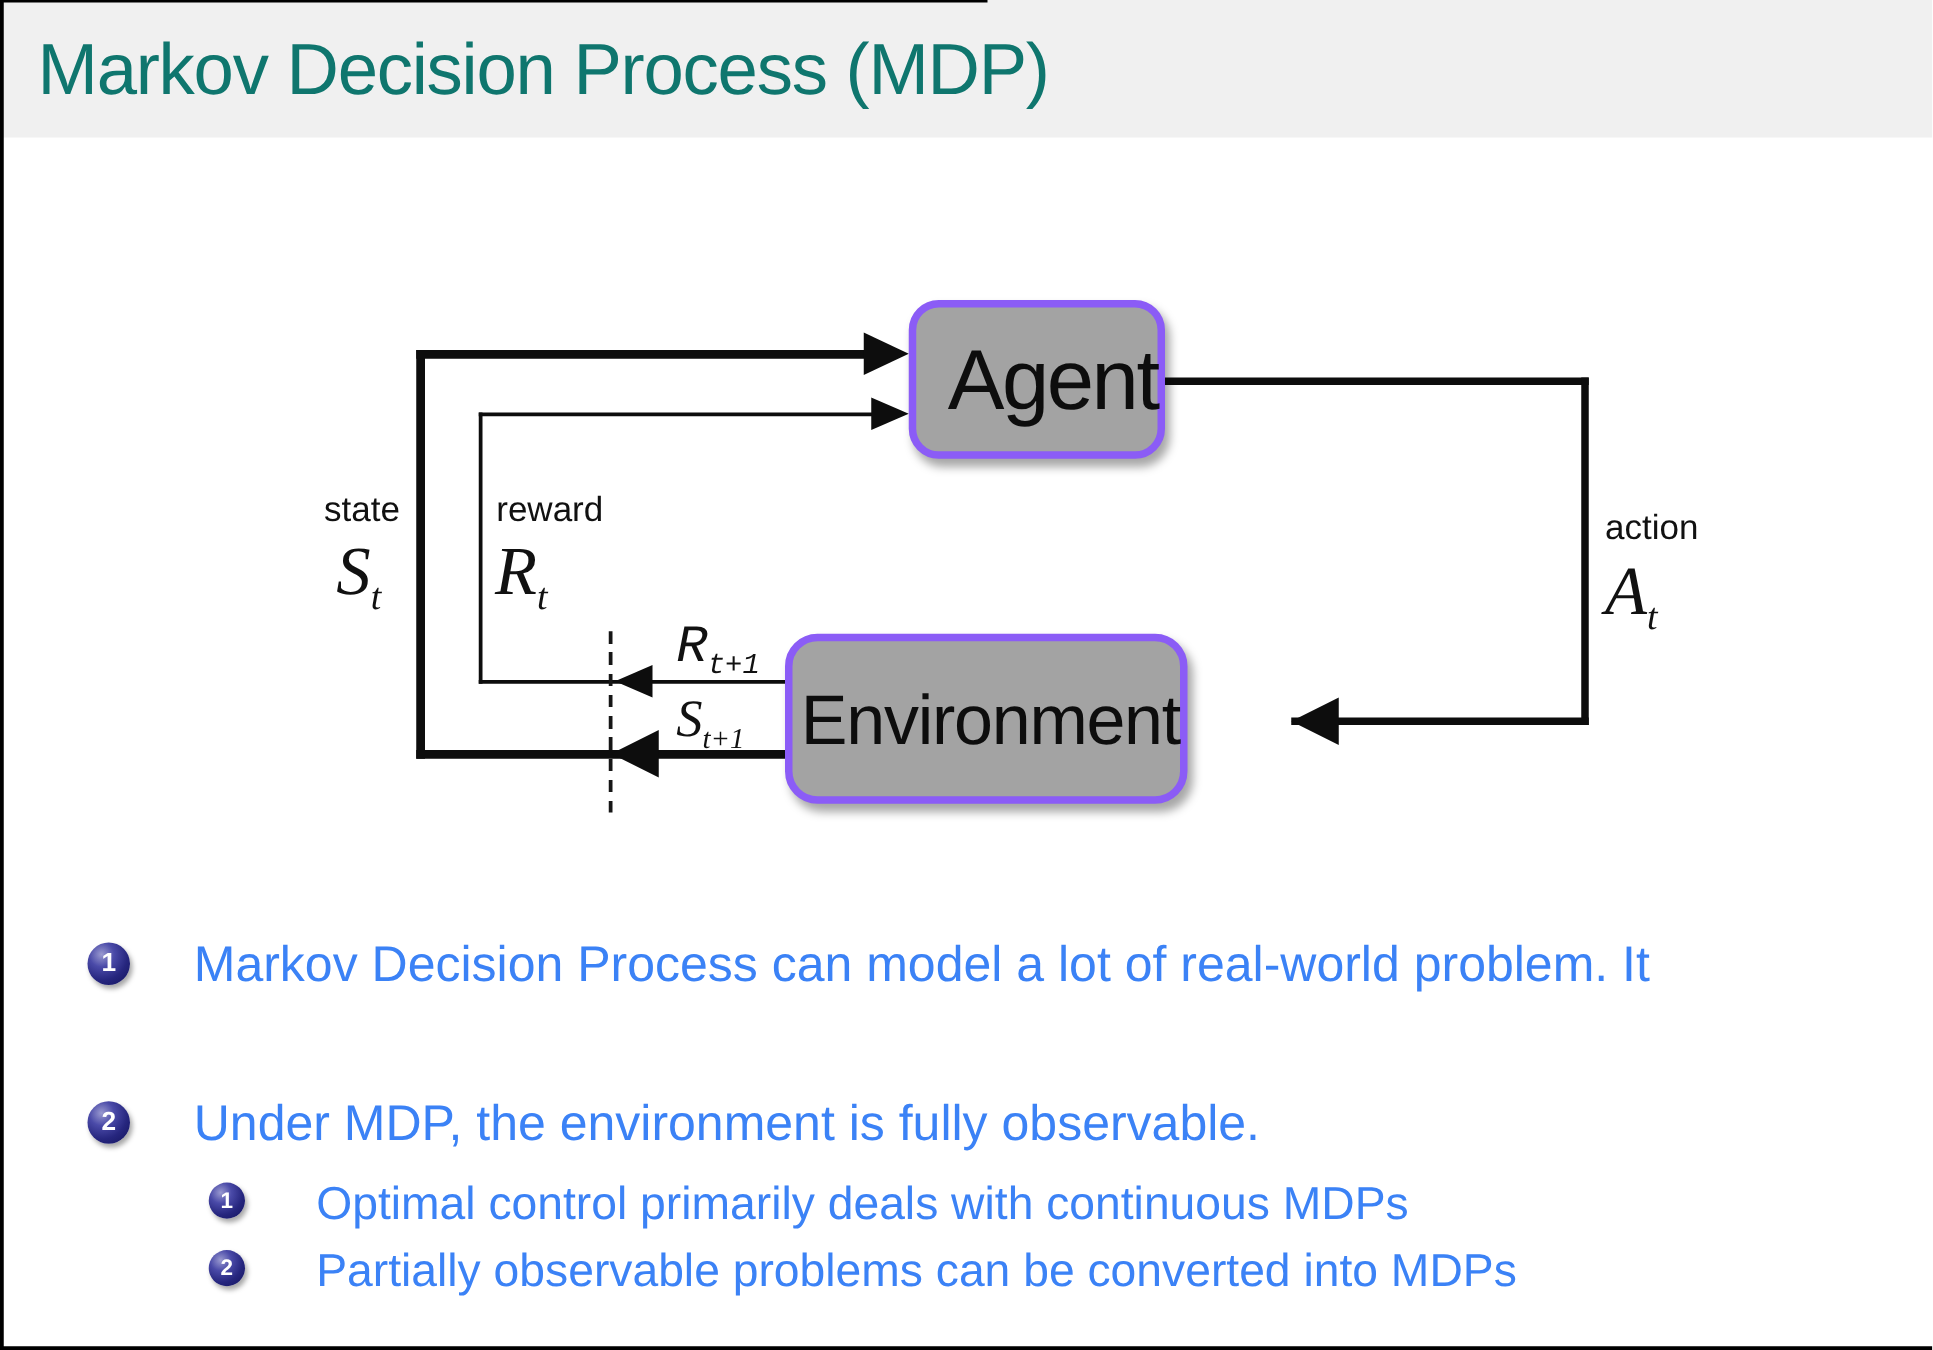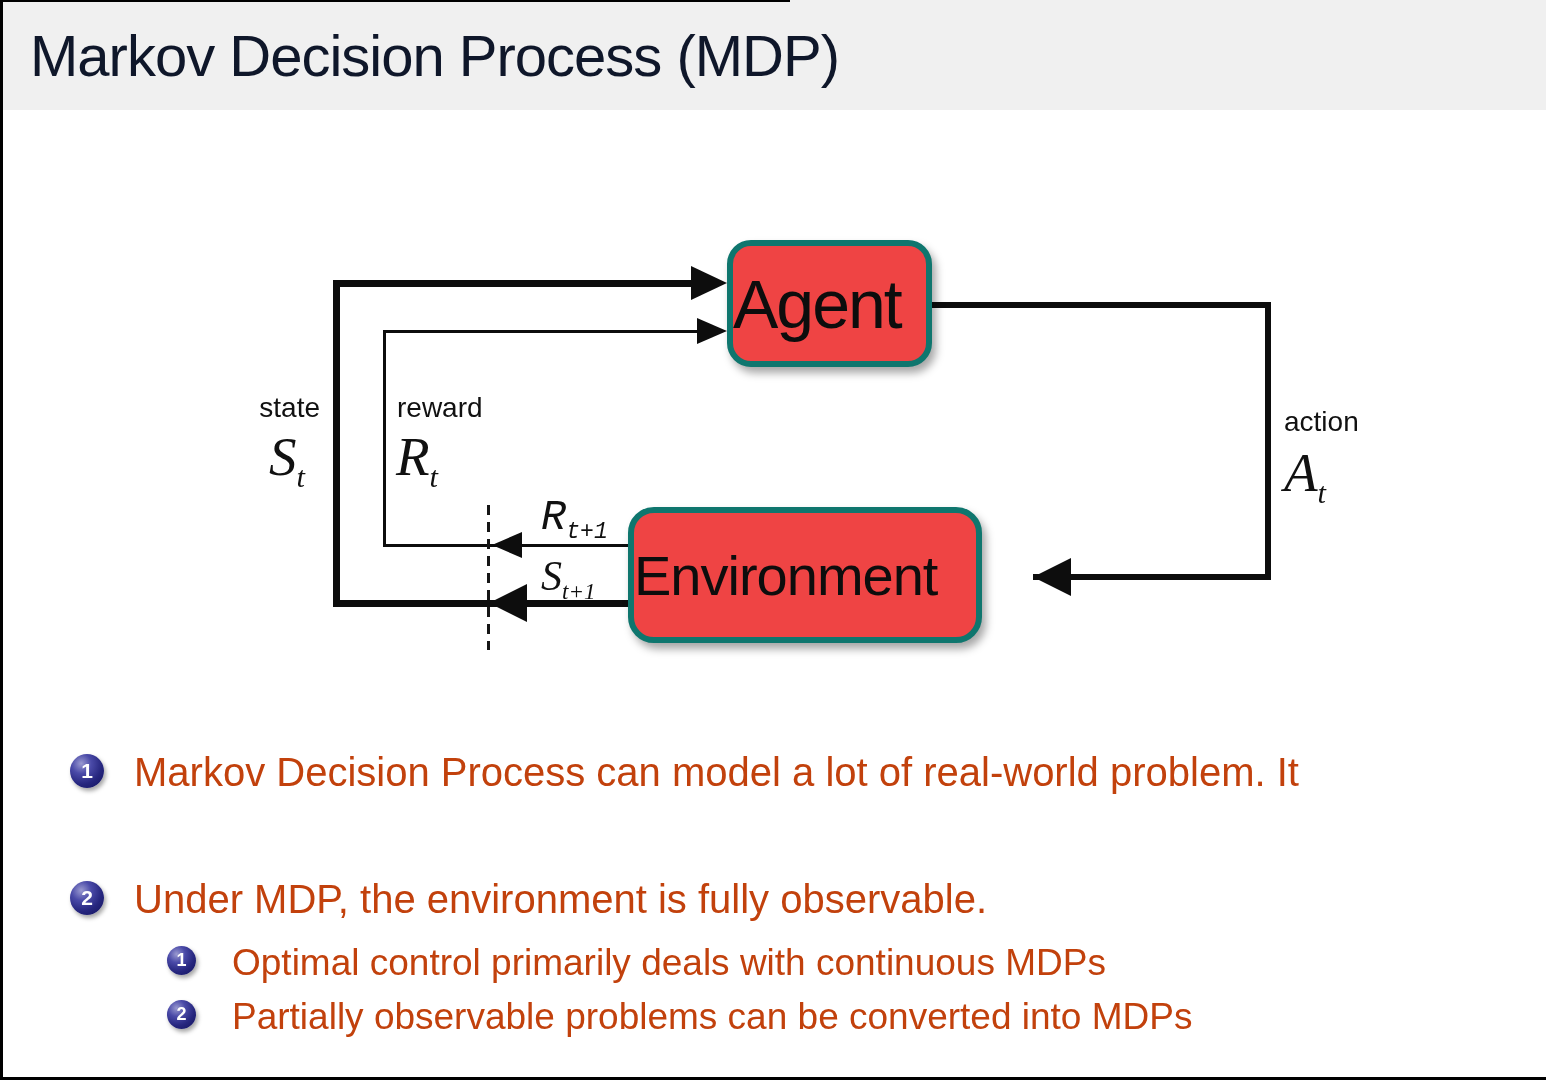--- a/index.html
+++ b/index.html
@@ -9,53 +9,53 @@
   }
   
   .edge { position:absolute; background:#000; }
   
   .header {
     position:absolute; left:0; top:0; width:1546px; height:110px;
     background:#f0f0f0;
   }
   .title {
     position:absolute; left:30px; top:20px; font-size:58px; line-height:72px;
-    color:#0f172a; letter-spacing:-1px;
+    color:#0f766e; letter-spacing:-1px;
   }
   
   .hline, .vline { position:absolute; background:#0d0d0d; }
   .tri { position:absolute; width:0; height:0; }
   .dashv {
     position:absolute; width:3px;
     background:repeating-linear-gradient(to bottom,#161616 0 10px,transparent 10px 17px);
   }
   .node {
-    position:absolute; box-sizing:border-box; background:#ef4444;
-    border:6px solid #0f766e; display:flex; align-items:center; justify-content:flex-start;
+    position:absolute; box-sizing:border-box; background:#a3a3a3;
+    border:6px solid #8b5cf6; display:flex; align-items:center; justify-content:flex-end;
     box-shadow:4px 6px 8px rgba(0,0,0,0.35); z-index:5;
   }
   .node-agent { left:727px; top:240px; width:205px; height:127px; border-radius:24px;
     font-size:68px; letter-spacing:-2px; }
-  .node-env { left:628px; top:507px; width:354px; height:136px; border-radius:26px;
+  .node-env { left:628px; top:507px; width:322px; height:136px; border-radius:26px;
     font-size:56px; letter-spacing:-1px; }
   .lbl { position:absolute; font-size:28px; line-height:44px; color:#111; }
   .math { font-family:"Liberation Serif", serif; font-style:italic; font-size:55px; line-height:50px; }
   .math-sm { font-size:42px; line-height:44px; }
   .math sub { font-size:55%; line-height:0; font-style:italic; }
   .r-align { text-align:right; }
   
   .ball {
     position:absolute; border-radius:50%;
     background:radial-gradient(circle at 33% 28%, #9a9ad0 0%, #4a4aa8 30%, #26267e 62%, #12125a 100%);
     color:#ffffff; display:flex; align-items:center; justify-content:center;
     font-weight:bold; box-shadow:2px 3px 4px rgba(0,0,0,0.35);
   }
   .ball-lg { width:34px; height:34px; font-size:21px; }
   .ball-sm { width:29px; height:29px; font-size:18px; }
-  .btext { position:absolute; font-size:40px; line-height:60px; color:#c2410c; }
+  .btext { position:absolute; font-size:40px; line-height:60px; color:#3b82f6;margin-left:21px; }
   .btext-sm { font-size:37px; line-height:54px; }
 </style>
 </head>
 <body>
 
 <div class="slide">
 
   <div class="header">
     <div class="title">Markov Decision Process (MDP)</div>
   </div>

